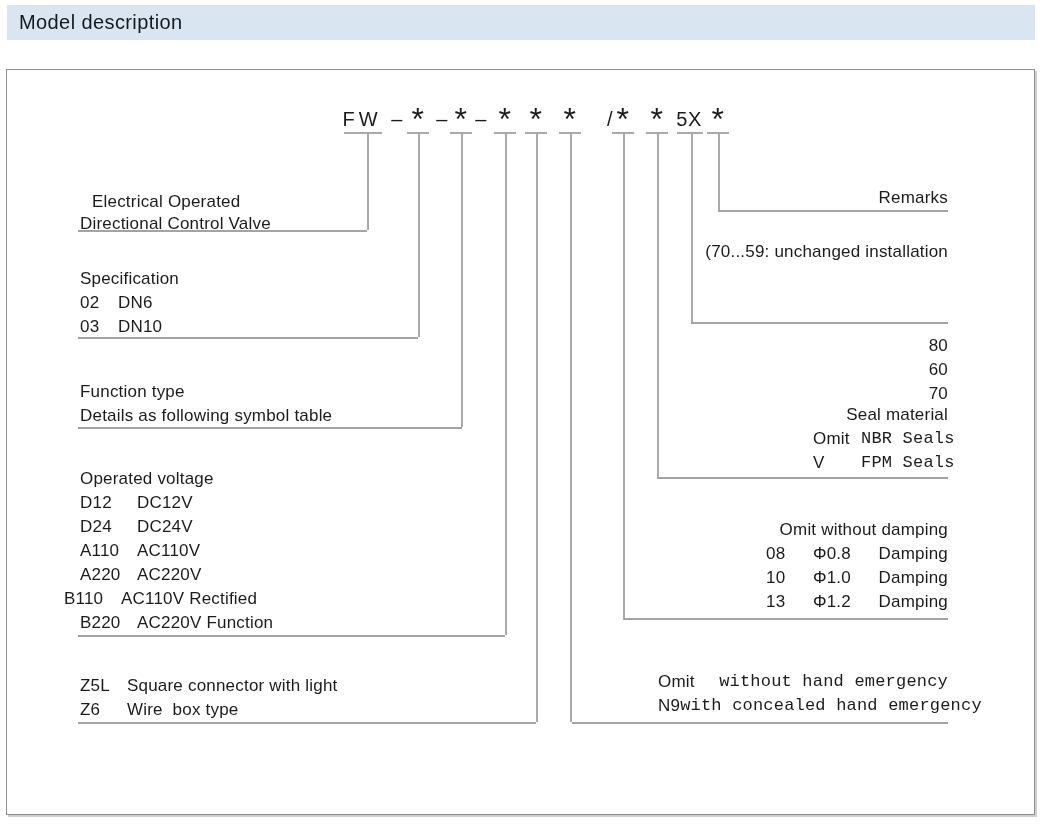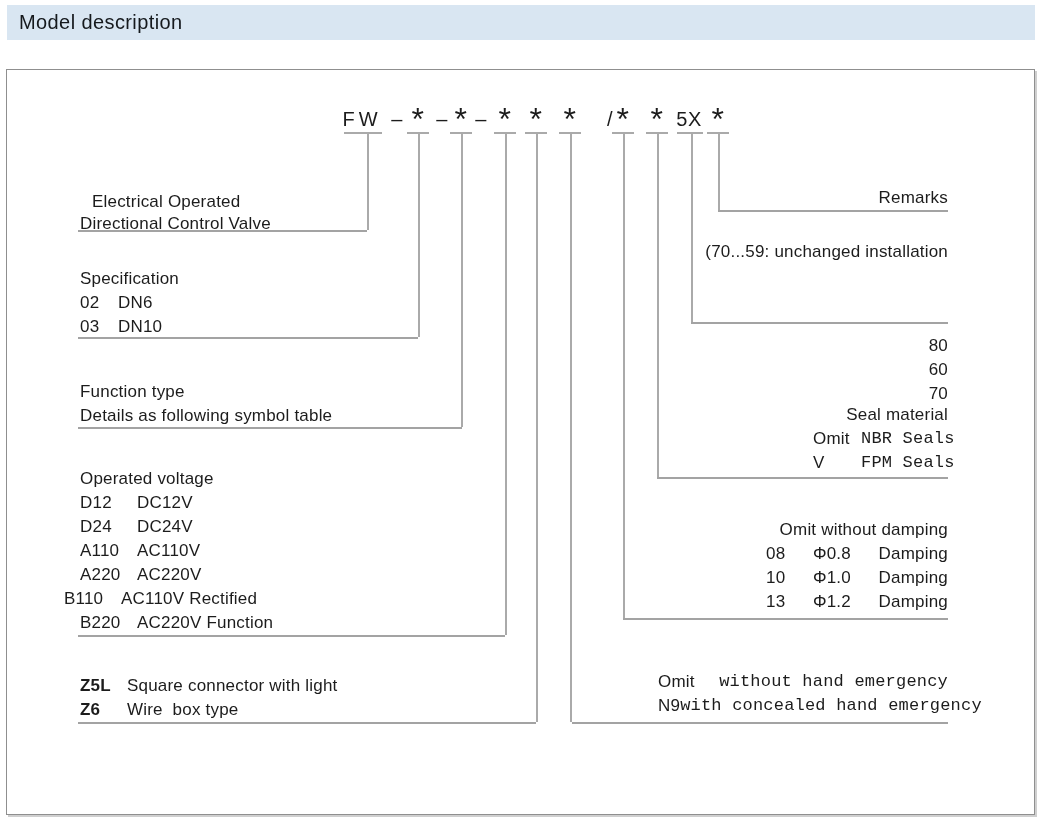--- a/index.html
+++ b/index.html
@@ -24,21 +24,21 @@
     position:absolute;font-size:17px;letter-spacing:.2px;line-height:24px;
     white-space:nowrap;
   }
   .tr{right:92px;text-align:right;}
   .row{
     position:absolute;display:flex;font-size:17px;letter-spacing:.2px;
     line-height:24px;white-space:nowrap;
   }
   .c38{width:38px;flex:none;}
   .c57{width:57px;flex:none;}
-  .c47{width:47px;flex:none;font-weight:bold;}
+  .c47{width:47px;flex:none;}
   .c48{width:48px;flex:none;}
   .ml-auto{margin-left:auto;font-family:Liberation Mono, monospace;}
   .between{justify-content:space-between;}
   .hline{position:absolute;height:2px;background:#a3a3a3;}
   .tick{position:absolute;height:2px;background:#aaaaaa;}
   .vline{position:absolute;width:1.5px;background:#aaaaaa;}
   .sym{
     position:absolute;top:106px;transform:translateX(-50%);
     font-size:20px;line-height:26px;letter-spacing:.5px;white-space:pre;
   }

